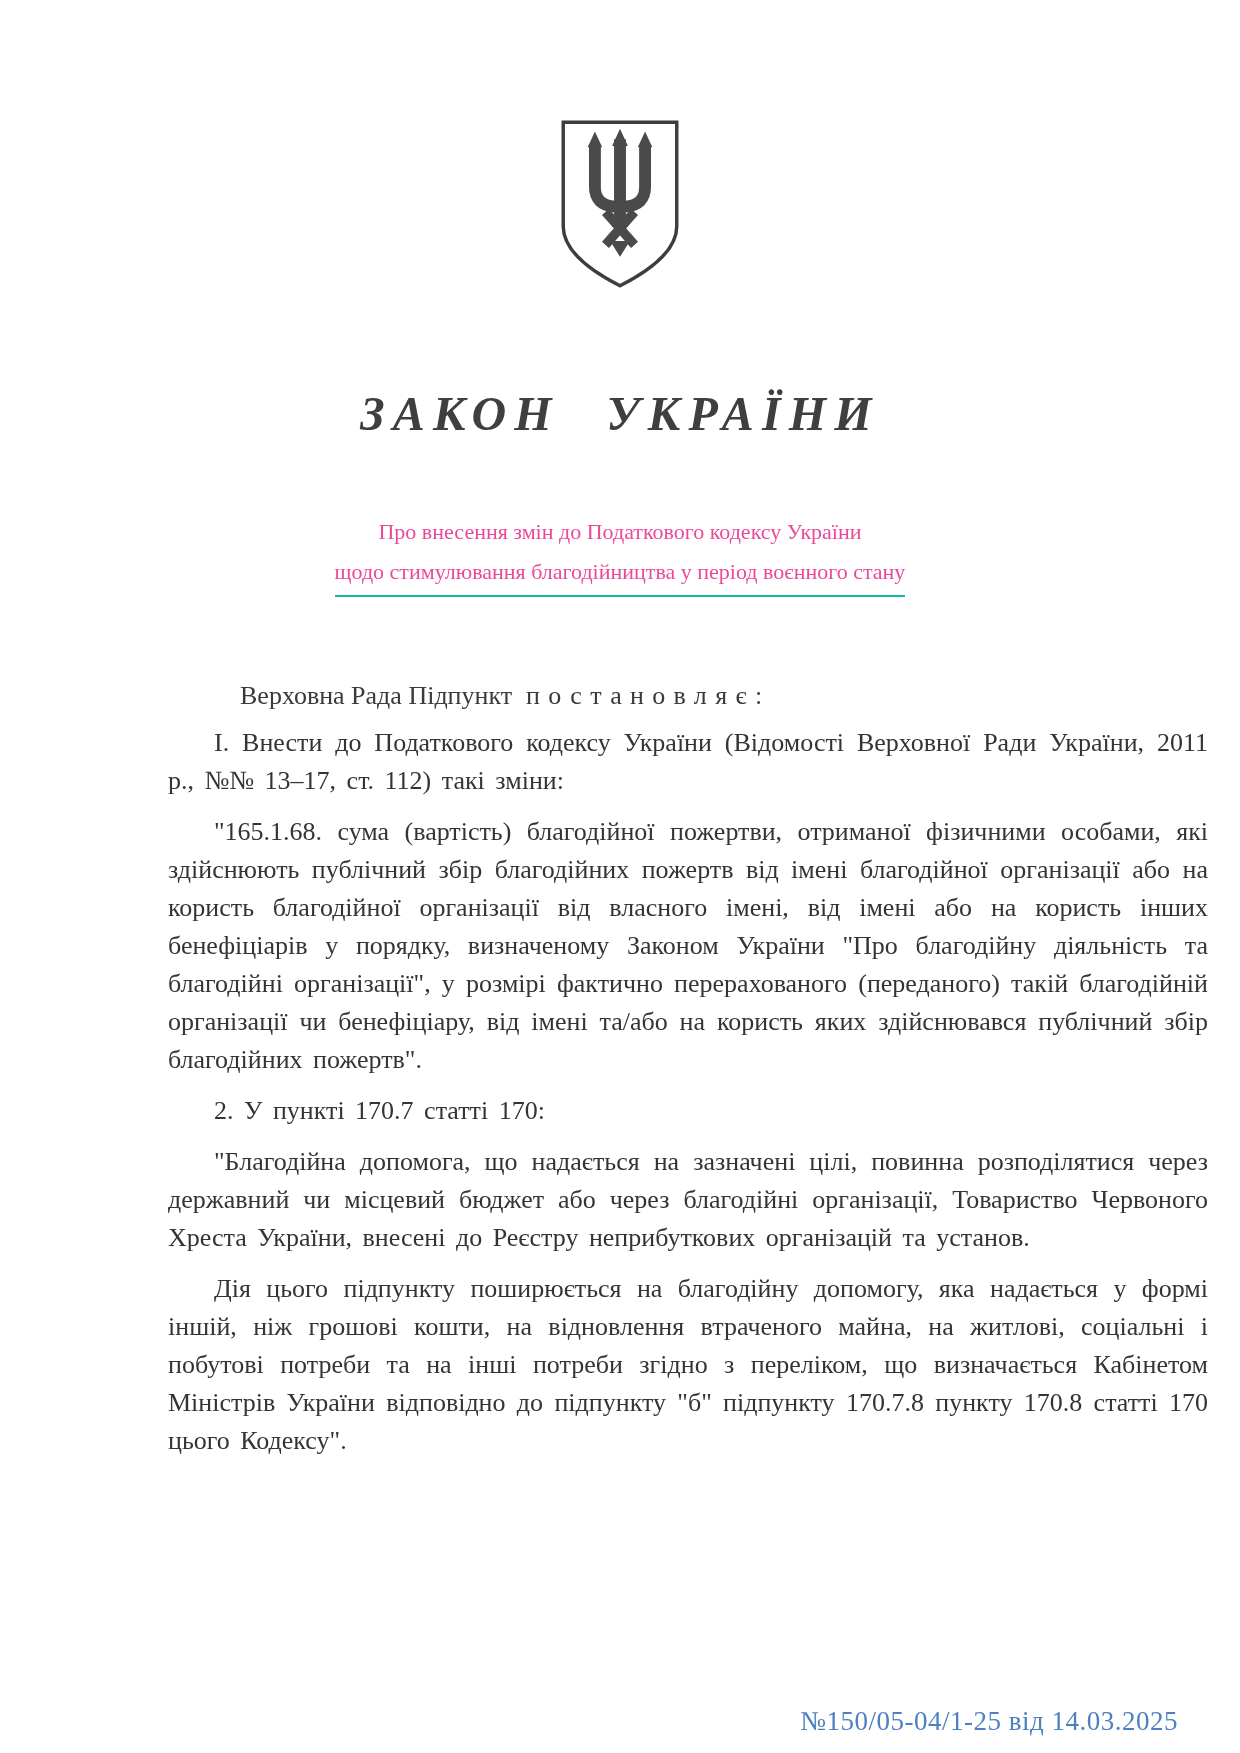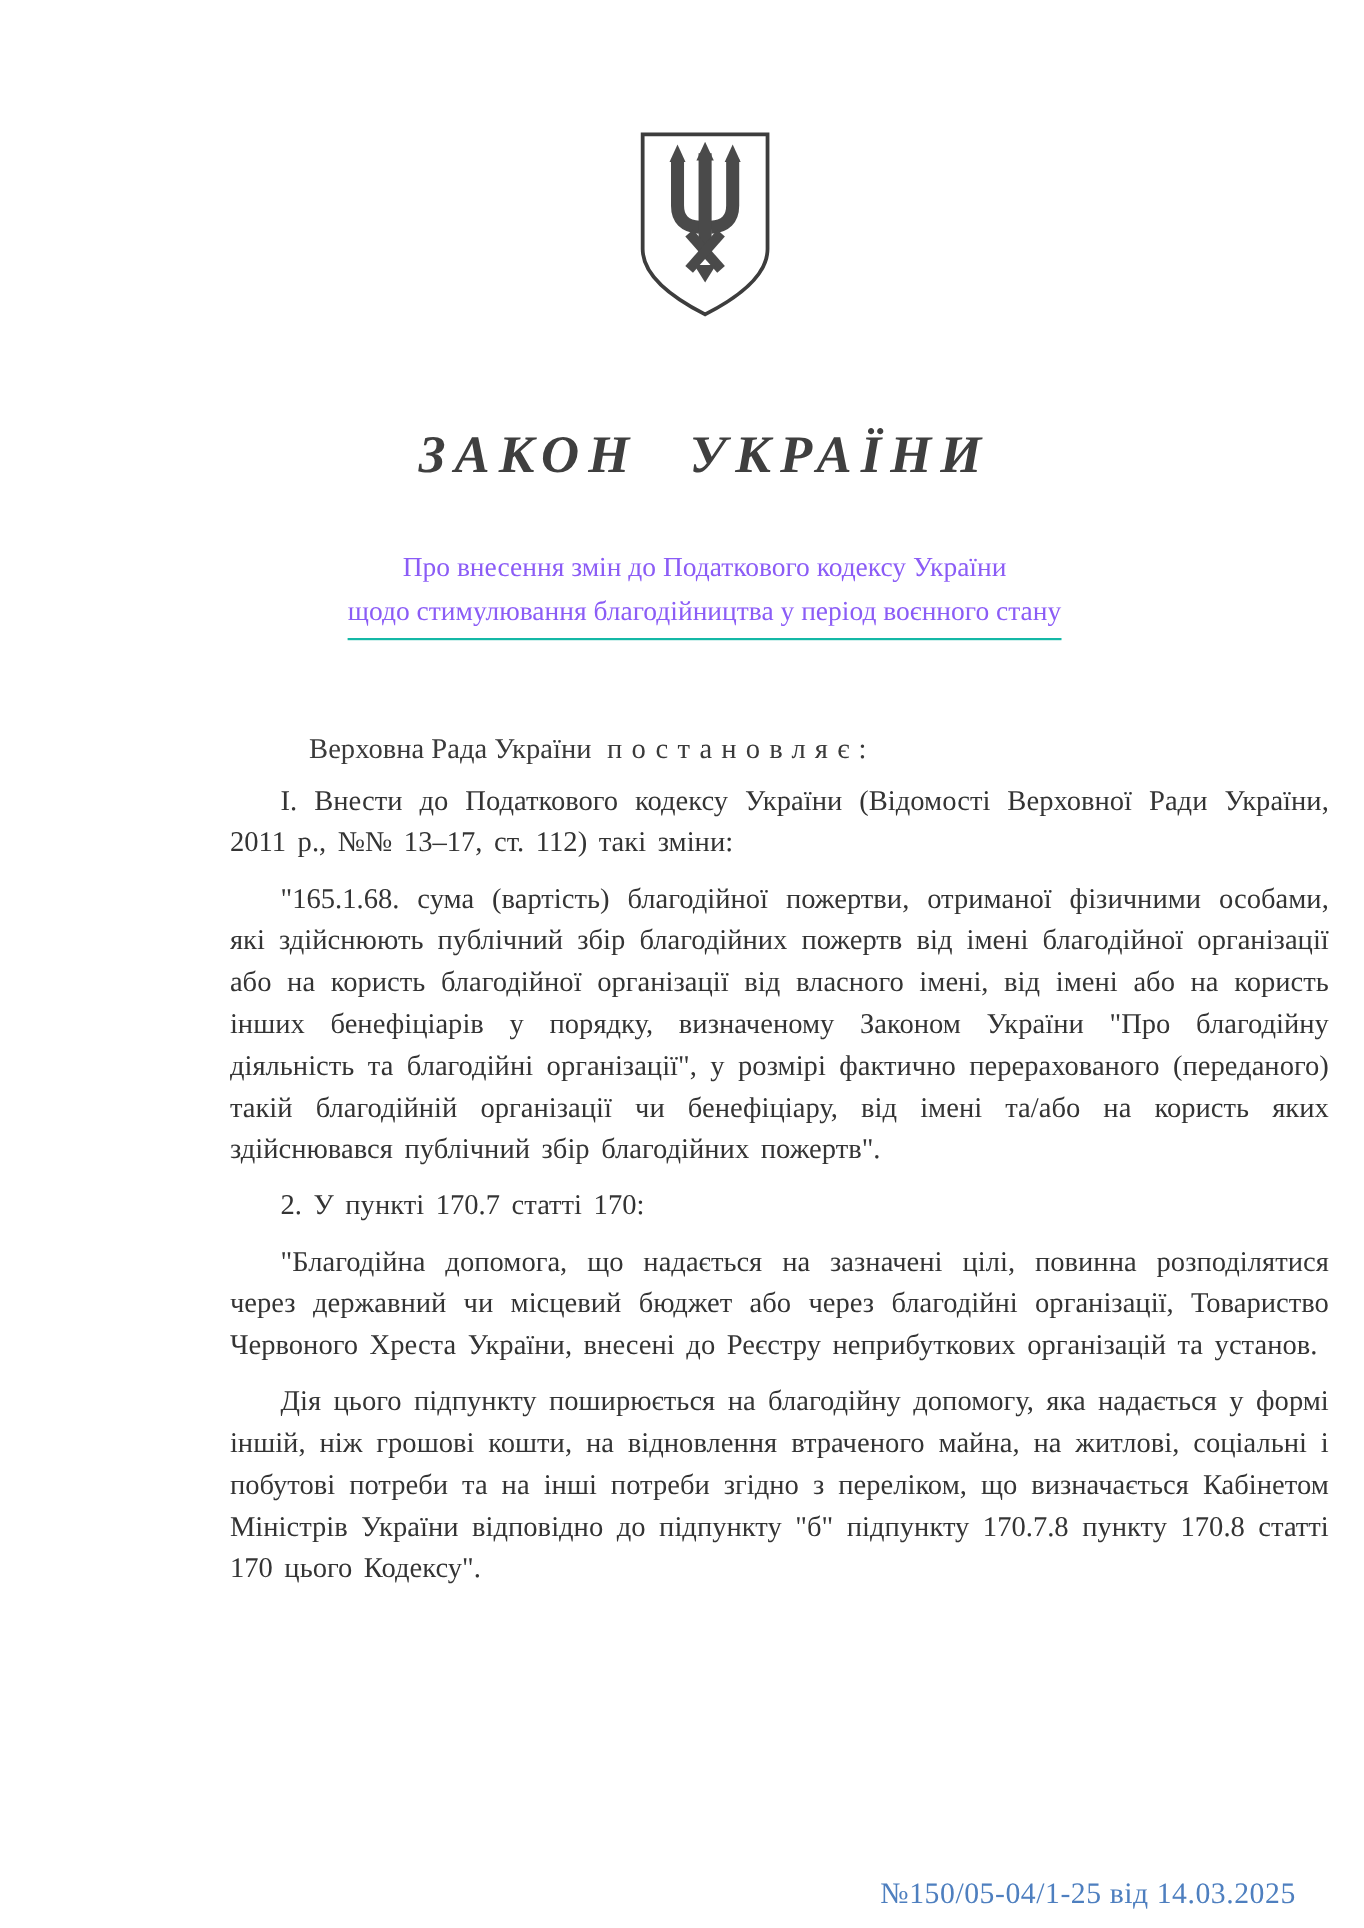--- a/index.html
+++ b/index.html
@@ -6,43 +6,42 @@
   html, body { background: #e8e8e8; }
   .page {
     position: relative;
     width: 1240px;
     height: 1753px;
     margin: 0 auto;
     background: #ffffff;
     font-family: "Liberation Serif", serif;
     color: #323232;
     overflow: hidden;
-    padding-left: 41px;
   }
   .emblem-wrap {
     padding-top: 118px;
     display: flex;
     justify-content: center;
   }
   .law-title {
     margin-top: 96px;
     text-align: center;
     font-size: 48px;
     font-weight: bold;
     font-style: italic;
     letter-spacing: 0.17em;
     word-spacing: 0.55em;
     color: #3f3f3f;
   }
   .subtitle {
-    margin-top: 56px;
+    margin-top: 71px;
     text-align: center;
-    font-size: 25px;
+    font-size: 22px;
     line-height: 40px;
-    color: #8b5cf6;
+    color: #ec4899;
   }
   .subtitle .u {
     display: inline-block;
     border-bottom: 2px solid #14b8a6;
     padding-bottom: 3px;
   }
   .textcol {
     margin: 0 32px 0 168px; 
   }
   .enacting {
@@ -105,21 +104,21 @@
 
   <h1 class="law-title">ЗАКОН УКРАЇНИ</h1>
 
   <div class="subtitle">
     <div>Про внесення змін до Податкового кодексу України</div>
     <div><span class="u">щодо стимулювання благодійництва у період воєнного стану</span></div>
   </div>
 
   <div class="textcol">
 
-    <p class="enacting"><span>Верховна Рада України</span><span class="verb">постановляє:</span></p>
+    <p class="enacting"><span>Верховна Рада Підпункт</span><span class="verb">постановляє:</span></p>
 
     <p class="body-para">І. Внести до Податкового кодексу України (Відомості Верховної Ради України, 2011 р., №№ 13–17, ст. 112) такі зміни:</p>
     <p class="body-para">"165.1.68. сума (вартість) благодійної пожертви, отриманої фізичними особами, які здійснюють публічний збір благодійних пожертв від імені благодійної організації або на користь благодійної організації від власного імені, від імені або на користь інших бенефіціарів у порядку, визначеному Законом України "Про благодійну діяльність та благодійні організації", у розмірі фактично перерахованого (переданого) такій благодійній організації чи бенефіціару, від імені та/або на користь яких здійснювався публічний збір благодійних пожертв".</p>
     <p class="body-para">2. У пункті 170.7 статті 170:</p>
     <p class="body-para">"Благодійна допомога, що надається на зазначені цілі, повинна розподілятися через державний чи місцевий бюджет або через благодійні організації, Товариство Червоного Хреста України, внесені до Реєстру неприбуткових організацій та установ.</p>
     <p class="body-para">Дія цього підпункту поширюється на благодійну допомогу, яка надається у формі іншій, ніж грошові кошти, на відновлення втраченого майна, на житлові, соціальні і побутові потреби та на інші потреби згідно з переліком, що визначається Кабінетом Міністрів України відповідно до підпункту "б" підпункту 170.7.8 пункту 170.8 статті 170 цього Кодексу".</p>
 
   </div>
 
   <div class="doc-ref">№150/05-04/1-25 від 14.03.2025</div>

